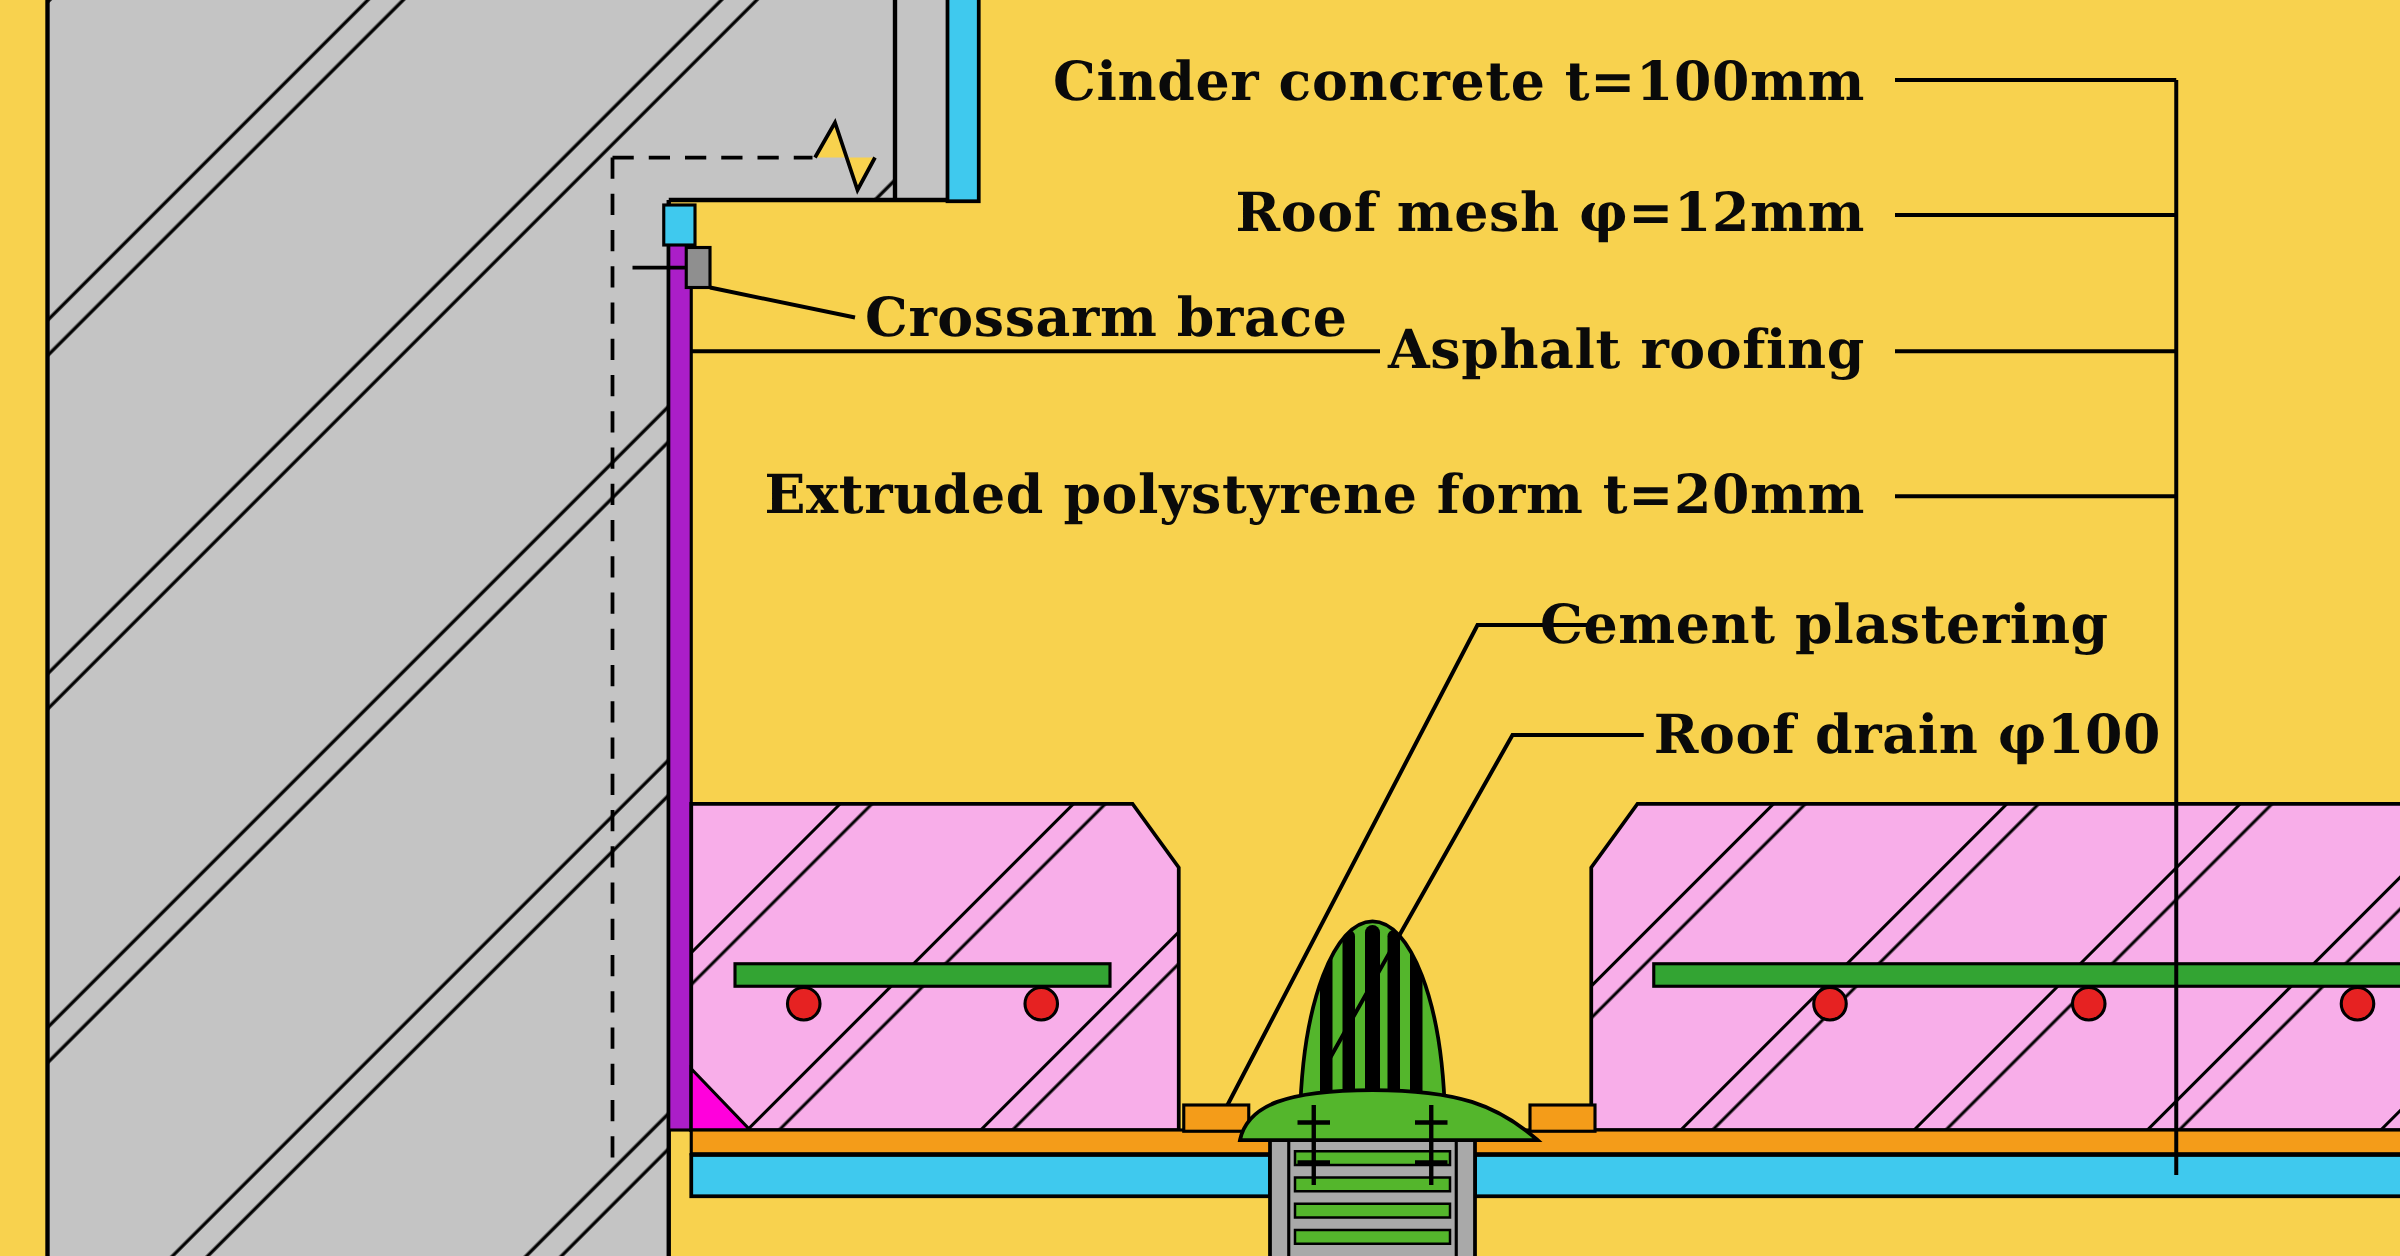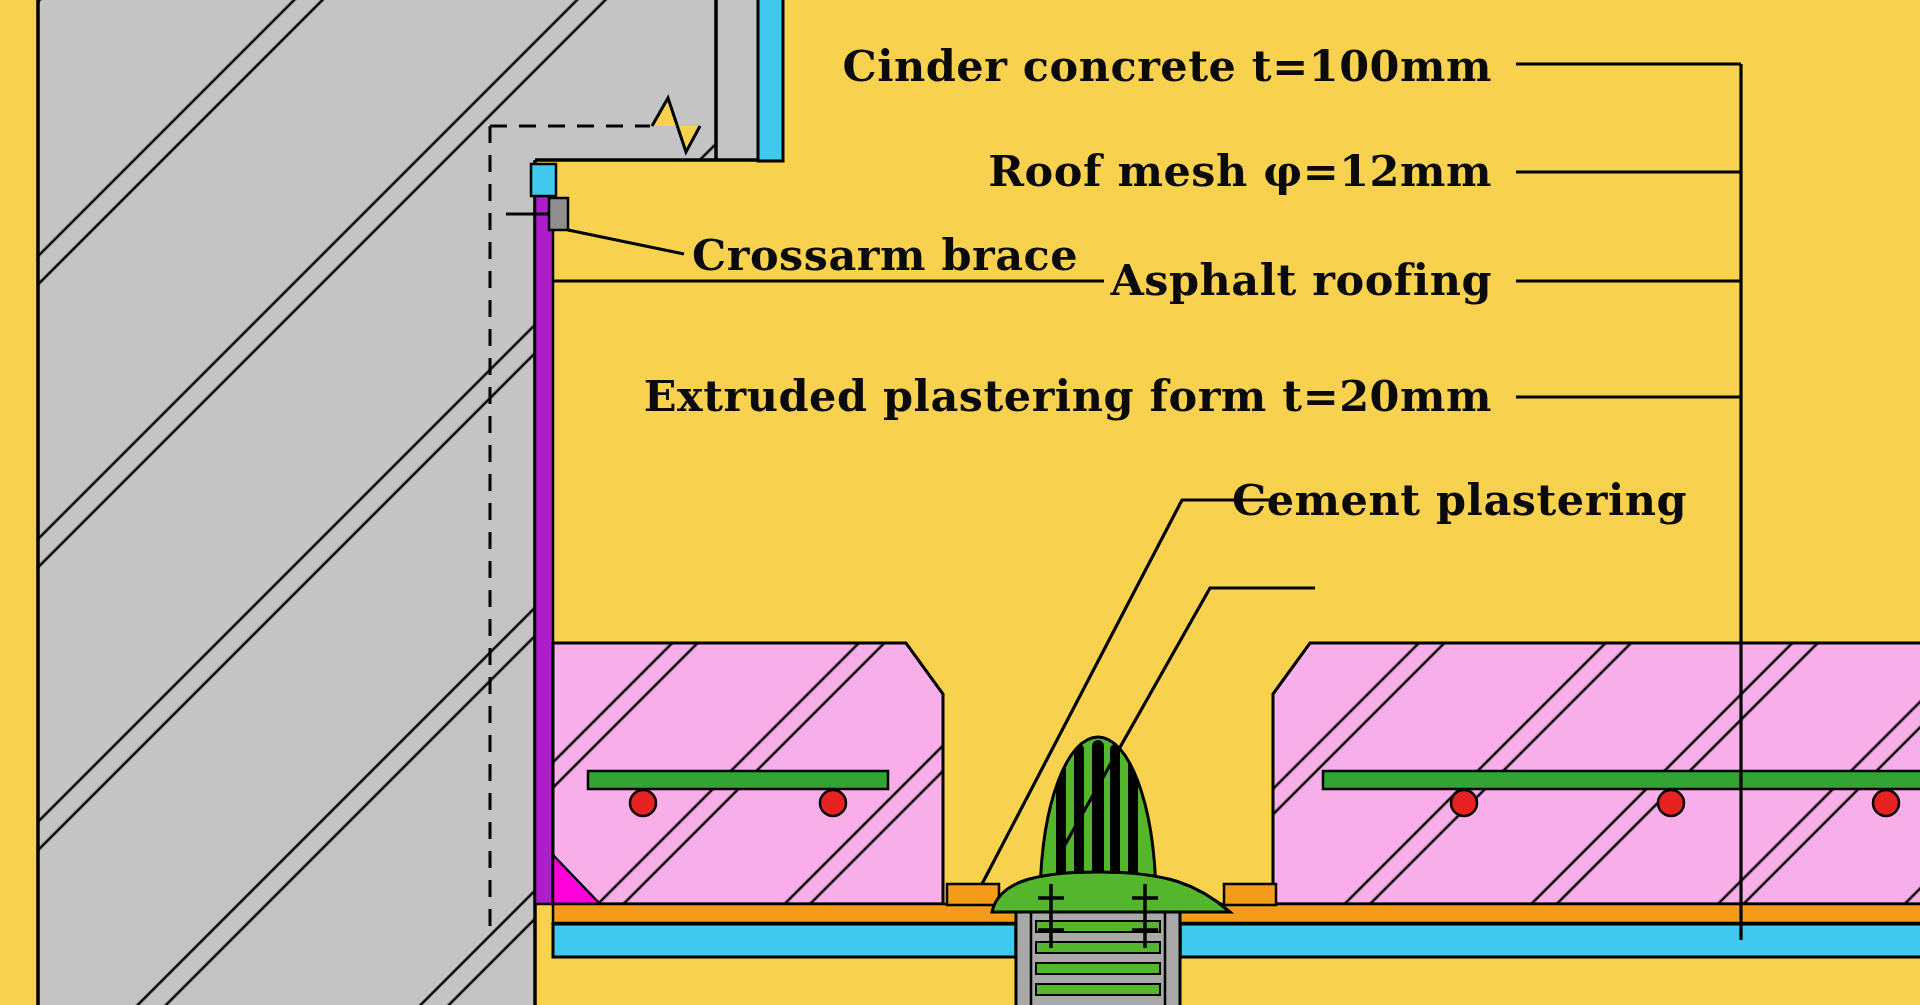--- a/index.html
+++ b/index.html
@@ -99,16 +99,17 @@
   <path d="M1516,397 H1741" stroke="#000" stroke-width="3.2" fill="none"></path>
   <polyline points="1272,500 1182,500 982,884" stroke="#000" stroke-width="3.2" fill="none"></polyline>
   <polyline points="1315,588 1210,588 1062,850" stroke="#000" stroke-width="3.2" fill="none"></polyline>
   <line x1="568" y1="230" x2="684" y2="254" stroke="#000" stroke-width="3.2"></line>
 </svg>
 
 <div class="lbl right" style="right:428px;top:36px">Cinder concrete t=100mm</div>
 <div class="lbl right" style="right:428px;top:141px">Roof mesh φ=12mm</div>
 <div class="lbl right" style="right:428px;top:250px">Asphalt roofing</div>
 <div class="lbl" style="left:692px;top:225px">Crossarm brace</div>
-<div class="lbl right" style="right:428px;top:366px">Extruded plastering form t=20mm</div>
+<div class="lbl right" style="right:428px;top:366px">Extruded polystyrene form t=20mm</div>
 <div class="lbl" style="left:1232px;top:470px">Cement plastering</div>
+<div class="lbl" style="left:1323px;top:558px">Roof drain φ100</div>
 
 </div>
 
 </body></html>

